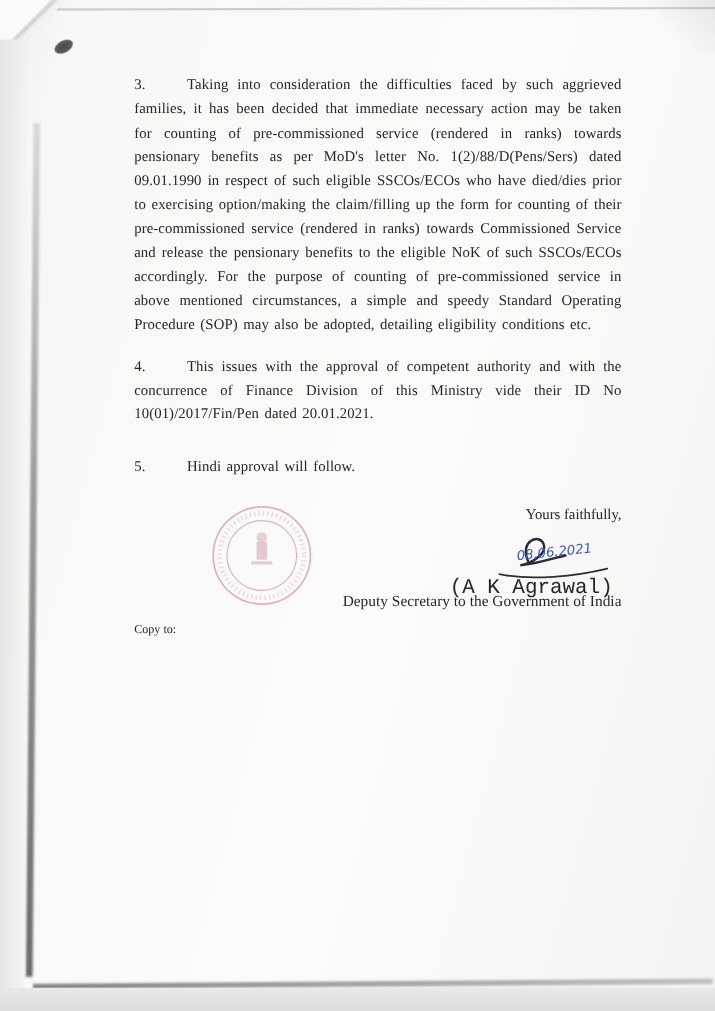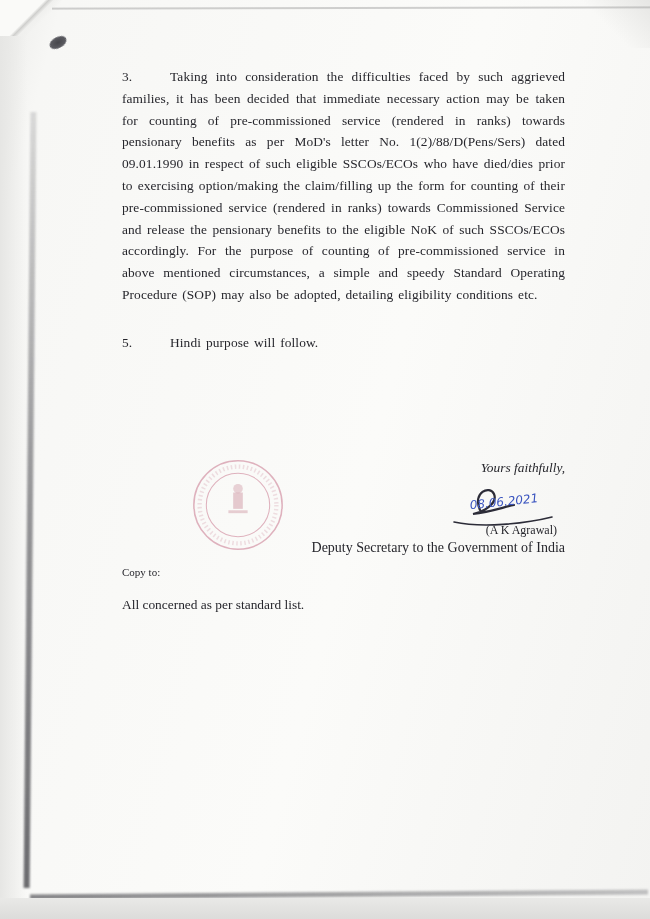--- a/index.html
+++ b/index.html
@@ -27,24 +27,24 @@
     background:rgba(145,145,145,.42);transform:rotate(-.12deg);filter:blur(.4px);}
   .hole-punch{position:absolute;left:49px;top:37px;width:18px;height:11px;border-radius:50%;
     background:radial-gradient(#2e2e34,#54545b);transform:rotate(-28deg);filter:blur(.6px);opacity:.88;}
   
   .content{position:absolute;left:122px;width:443px;top:66px;}
   .para{margin:0 0 16px;font-size:13.4px;line-height:21.8px;text-align:justify;
     word-spacing:1.5px;letter-spacing:.1px;}
   .para.last{margin-top:26px;}
   .pnum{display:inline-block;width:48px;}
   
-  .salutation{position:absolute;top:460px;right:85px;font-size:13.4px;font-style:italic;}
+  .salutation{position:absolute;top:460px;right:85px;font-size:13.4px;}
   .signature-wrap{position:absolute;top:480px;right:84px;width:130px;height:54px;}
   .sig-date{fill:#3b55c0;font-size:12px;font-style:italic;font-family:"DejaVu Sans",sans-serif;}
-  .signatory{position:absolute;top:523px;right:93px;font-size:12px;}
+  .signatory{position:absolute;top:523px;right:93px;font-size:19px;font-family:Liberation Mono, monospace;}
   .designation{position:absolute;top:540px;right:85px;font-size:14px;}
   
   .stamp{position:absolute;left:190px;top:457px;width:96px;height:96px;opacity:.5;filter:blur(.5px);}
   
   .copy-label{position:absolute;left:122px;top:566px;font-size:11px;}
   .copy-list{position:absolute;left:122px;top:597px;font-size:13.4px;line-height:15.8px;}
   .copy-list div{margin:0;}
 </style>
 </head>
 <body>
@@ -56,22 +56,23 @@
   <div class="bottom-edge-shadow"></div>
   <div class="below-paper"></div>
   <div class="fold-tl"></div>
   <div class="fold-tr"></div>
   <div class="top-edge-line"></div>
   <div class="hole-punch"></div>
 
   <div class="content">
     <p class="para"><span class="pnum">3.</span><span>Taking into consideration the difficulties faced by such aggrieved families, it has been decided that immediate necessary action may be taken for counting of pre-commissioned service (rendered in ranks) towards pensionary benefits as per MoD's letter No. 1(2)/88/D(Pens/Sers) dated 09.01.1990 in respect of such eligible SSCOs/ECOs who have died/dies prior to exercising option/making the claim/filling up the form for counting of their pre-commissioned service (rendered in ranks) towards Commissioned Service and release the pensionary benefits to the eligible NoK of such SSCOs/ECOs accordingly.  For the purpose of counting of pre-commissioned service in above mentioned circumstances, a simple and speedy Standard Operating Procedure (SOP) may also be adopted, detailing eligibility conditions etc.</span></p>
 
+    <p class="para"><span class="pnum">4.</span><span>This issues with the approval of competent authority and with the concurrence of Finance Division of this Ministry vide their ID No 10(01)/2017/Fin/Pen dated 20.01.2021.</span></p>
 
-    <p class="para last"><span class="pnum">5.</span><span>Hindi purpose will follow.</span></p>
+    <p class="para last"><span class="pnum">5.</span><span>Hindi approval will follow.</span></p>
   </div>
 
   <svg class="stamp" viewBox="0 0 100 100">
     <circle cx="50" cy="50" r="46" fill="none" stroke="#c46b84" stroke-width="1.6"></circle>
     <circle cx="50" cy="50" r="33" fill="none" stroke="#c46b84" stroke-width="1.1"></circle>
     <circle cx="50" cy="50" r="40" fill="none" stroke="#bd6a81" stroke-width="4.5" stroke-dasharray="1.6 2.6" opacity="0.4"></circle>
     <rect x="45" y="37" width="10" height="17" fill="#b86478" opacity="0.65"></rect>
     <circle cx="50" cy="33" r="5" fill="#b86478" opacity="0.55"></circle>
     <path d="M40 57 h20" stroke="#b86478" stroke-width="3" opacity="0.6"></path>
   </svg>
@@ -84,16 +85,15 @@
       <path d="M18 42 C46 48, 88 44, 116 37" stroke="#2c2c38" stroke-width="1.6" fill="none" stroke-linecap="round"></path>
       <text class="sig-date" x="34" y="26" transform="rotate(-6 65 26)">08.06.2021</text>
     </svg>
   </div>
 
   <div class="signatory">(A K Agrawal)</div>
   <div class="designation">Deputy Secretary to the Government of India</div>
 
   <div class="copy-label">Copy to:</div>
   <div class="copy-list">
-    <div>All concerned as per standard list.</div>
   </div>
 
 </div>
 
 </body></html>

